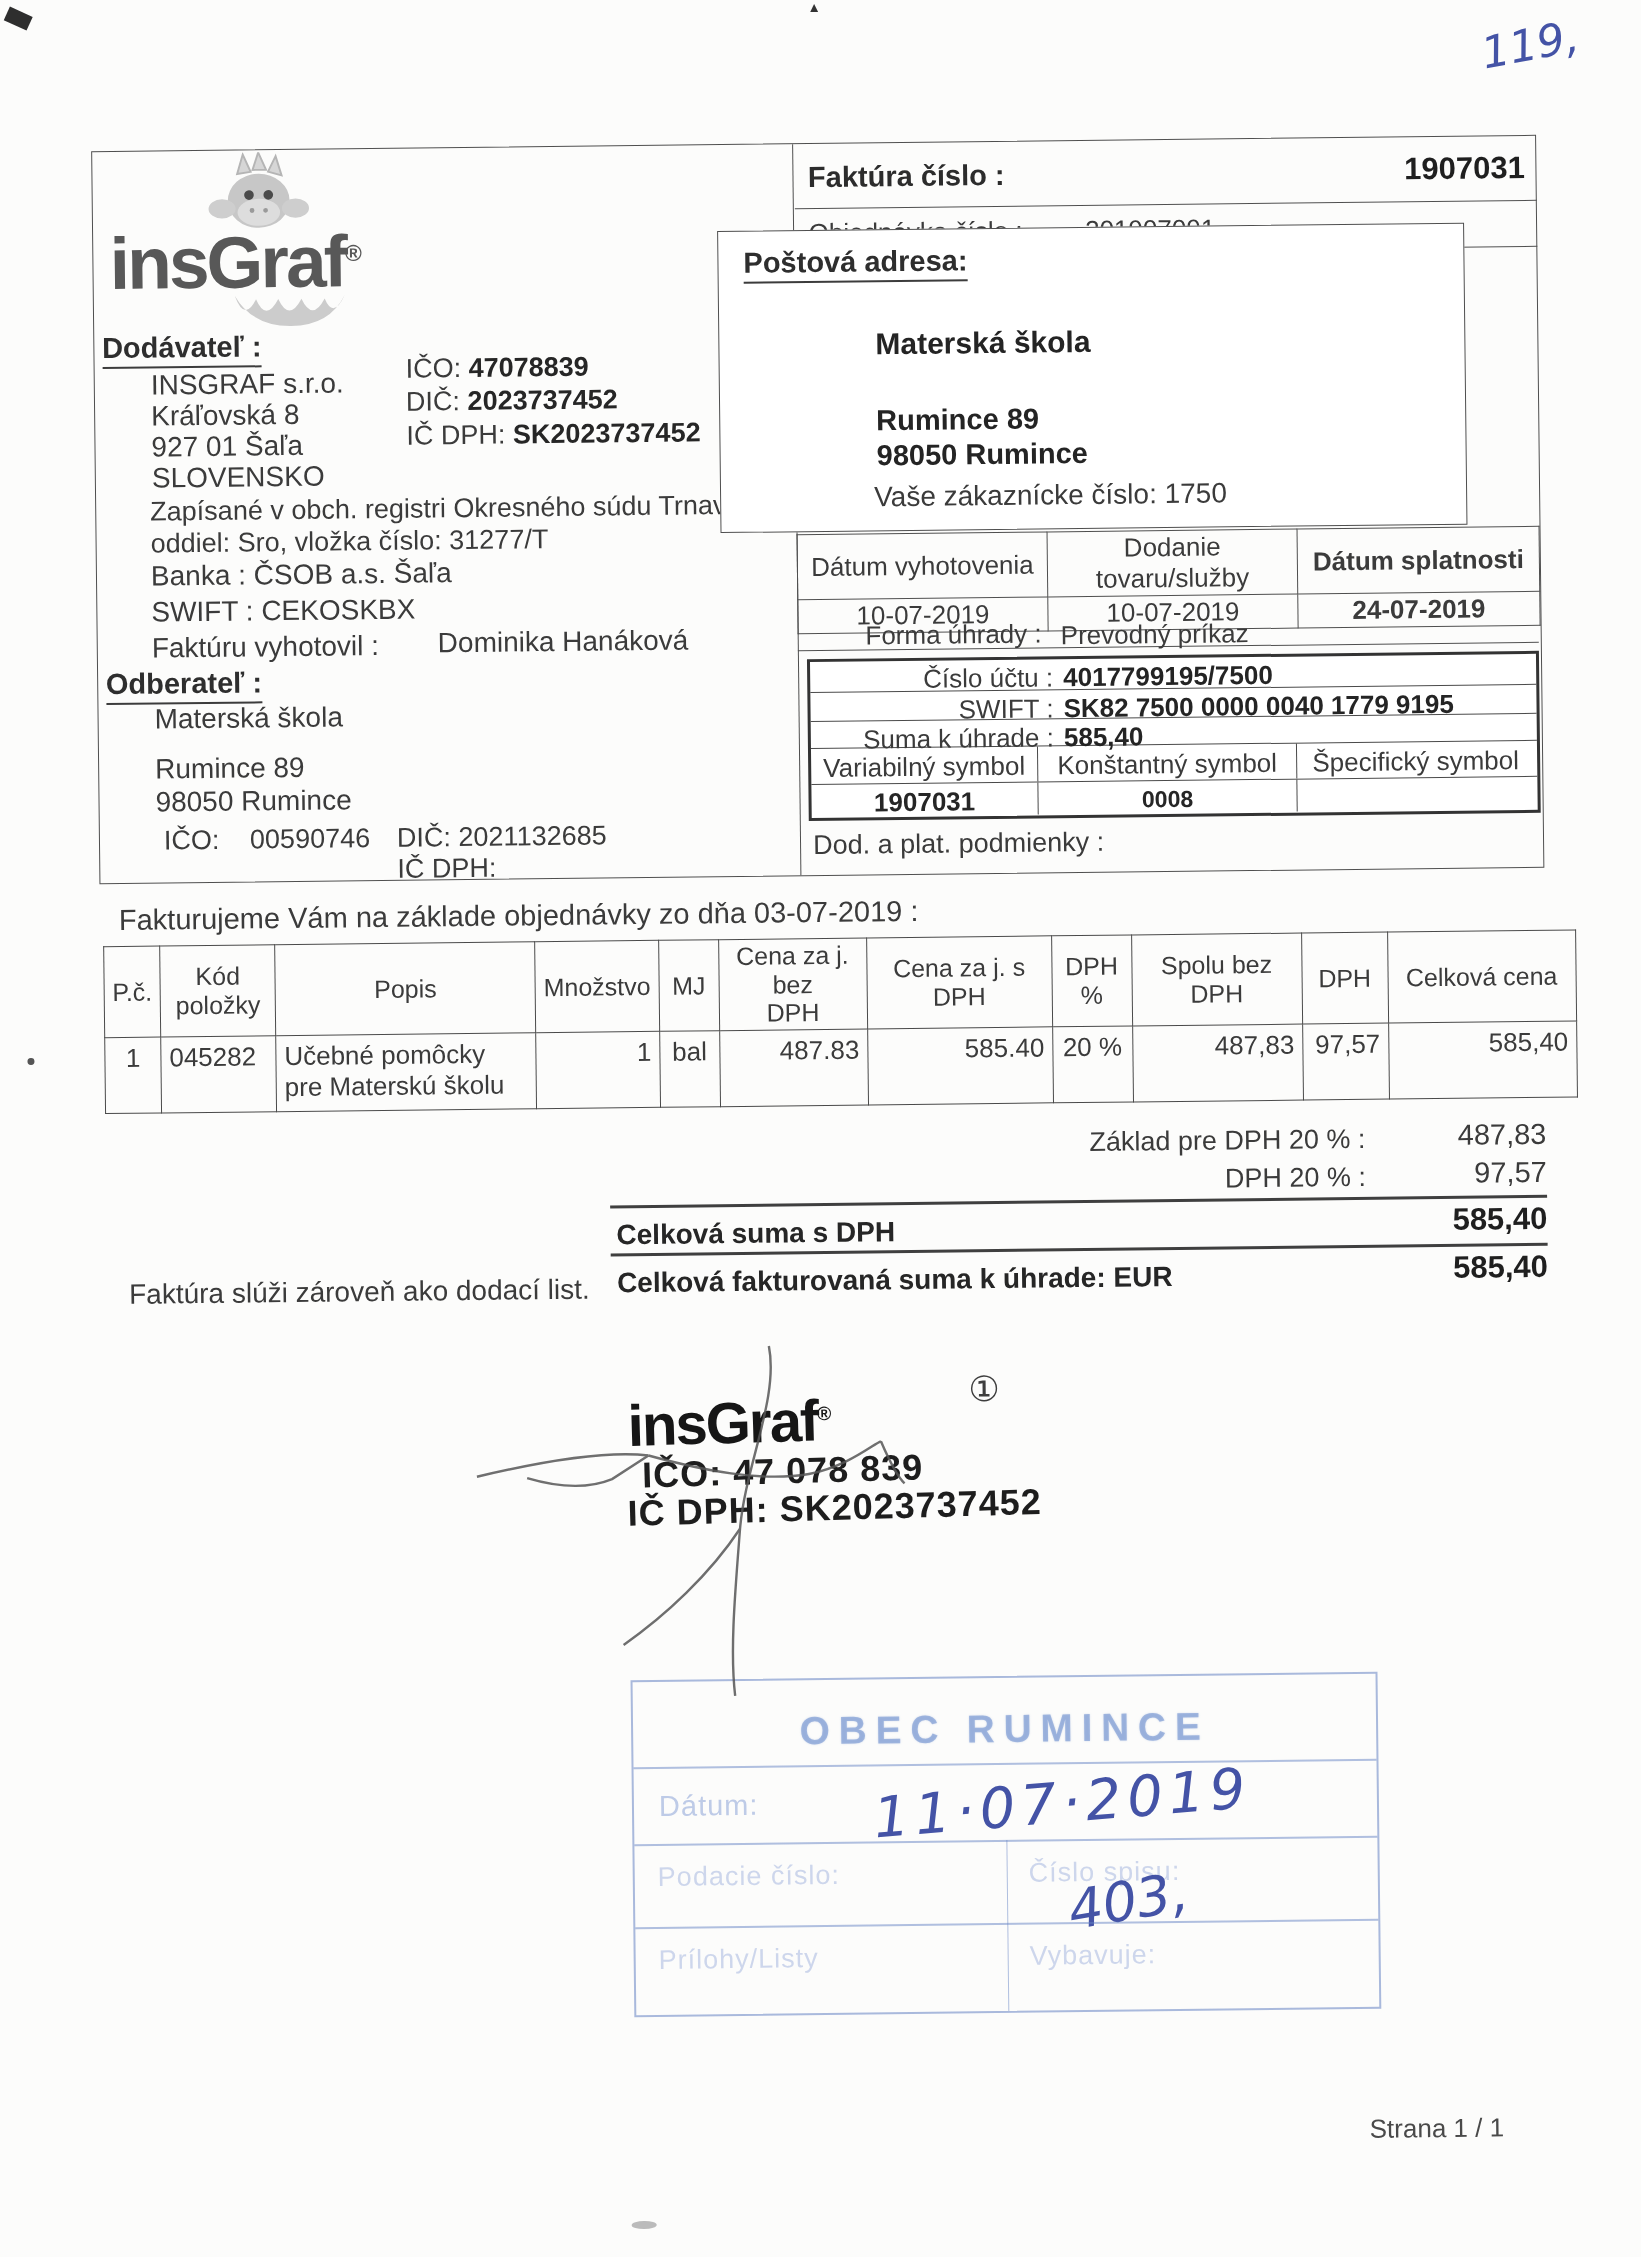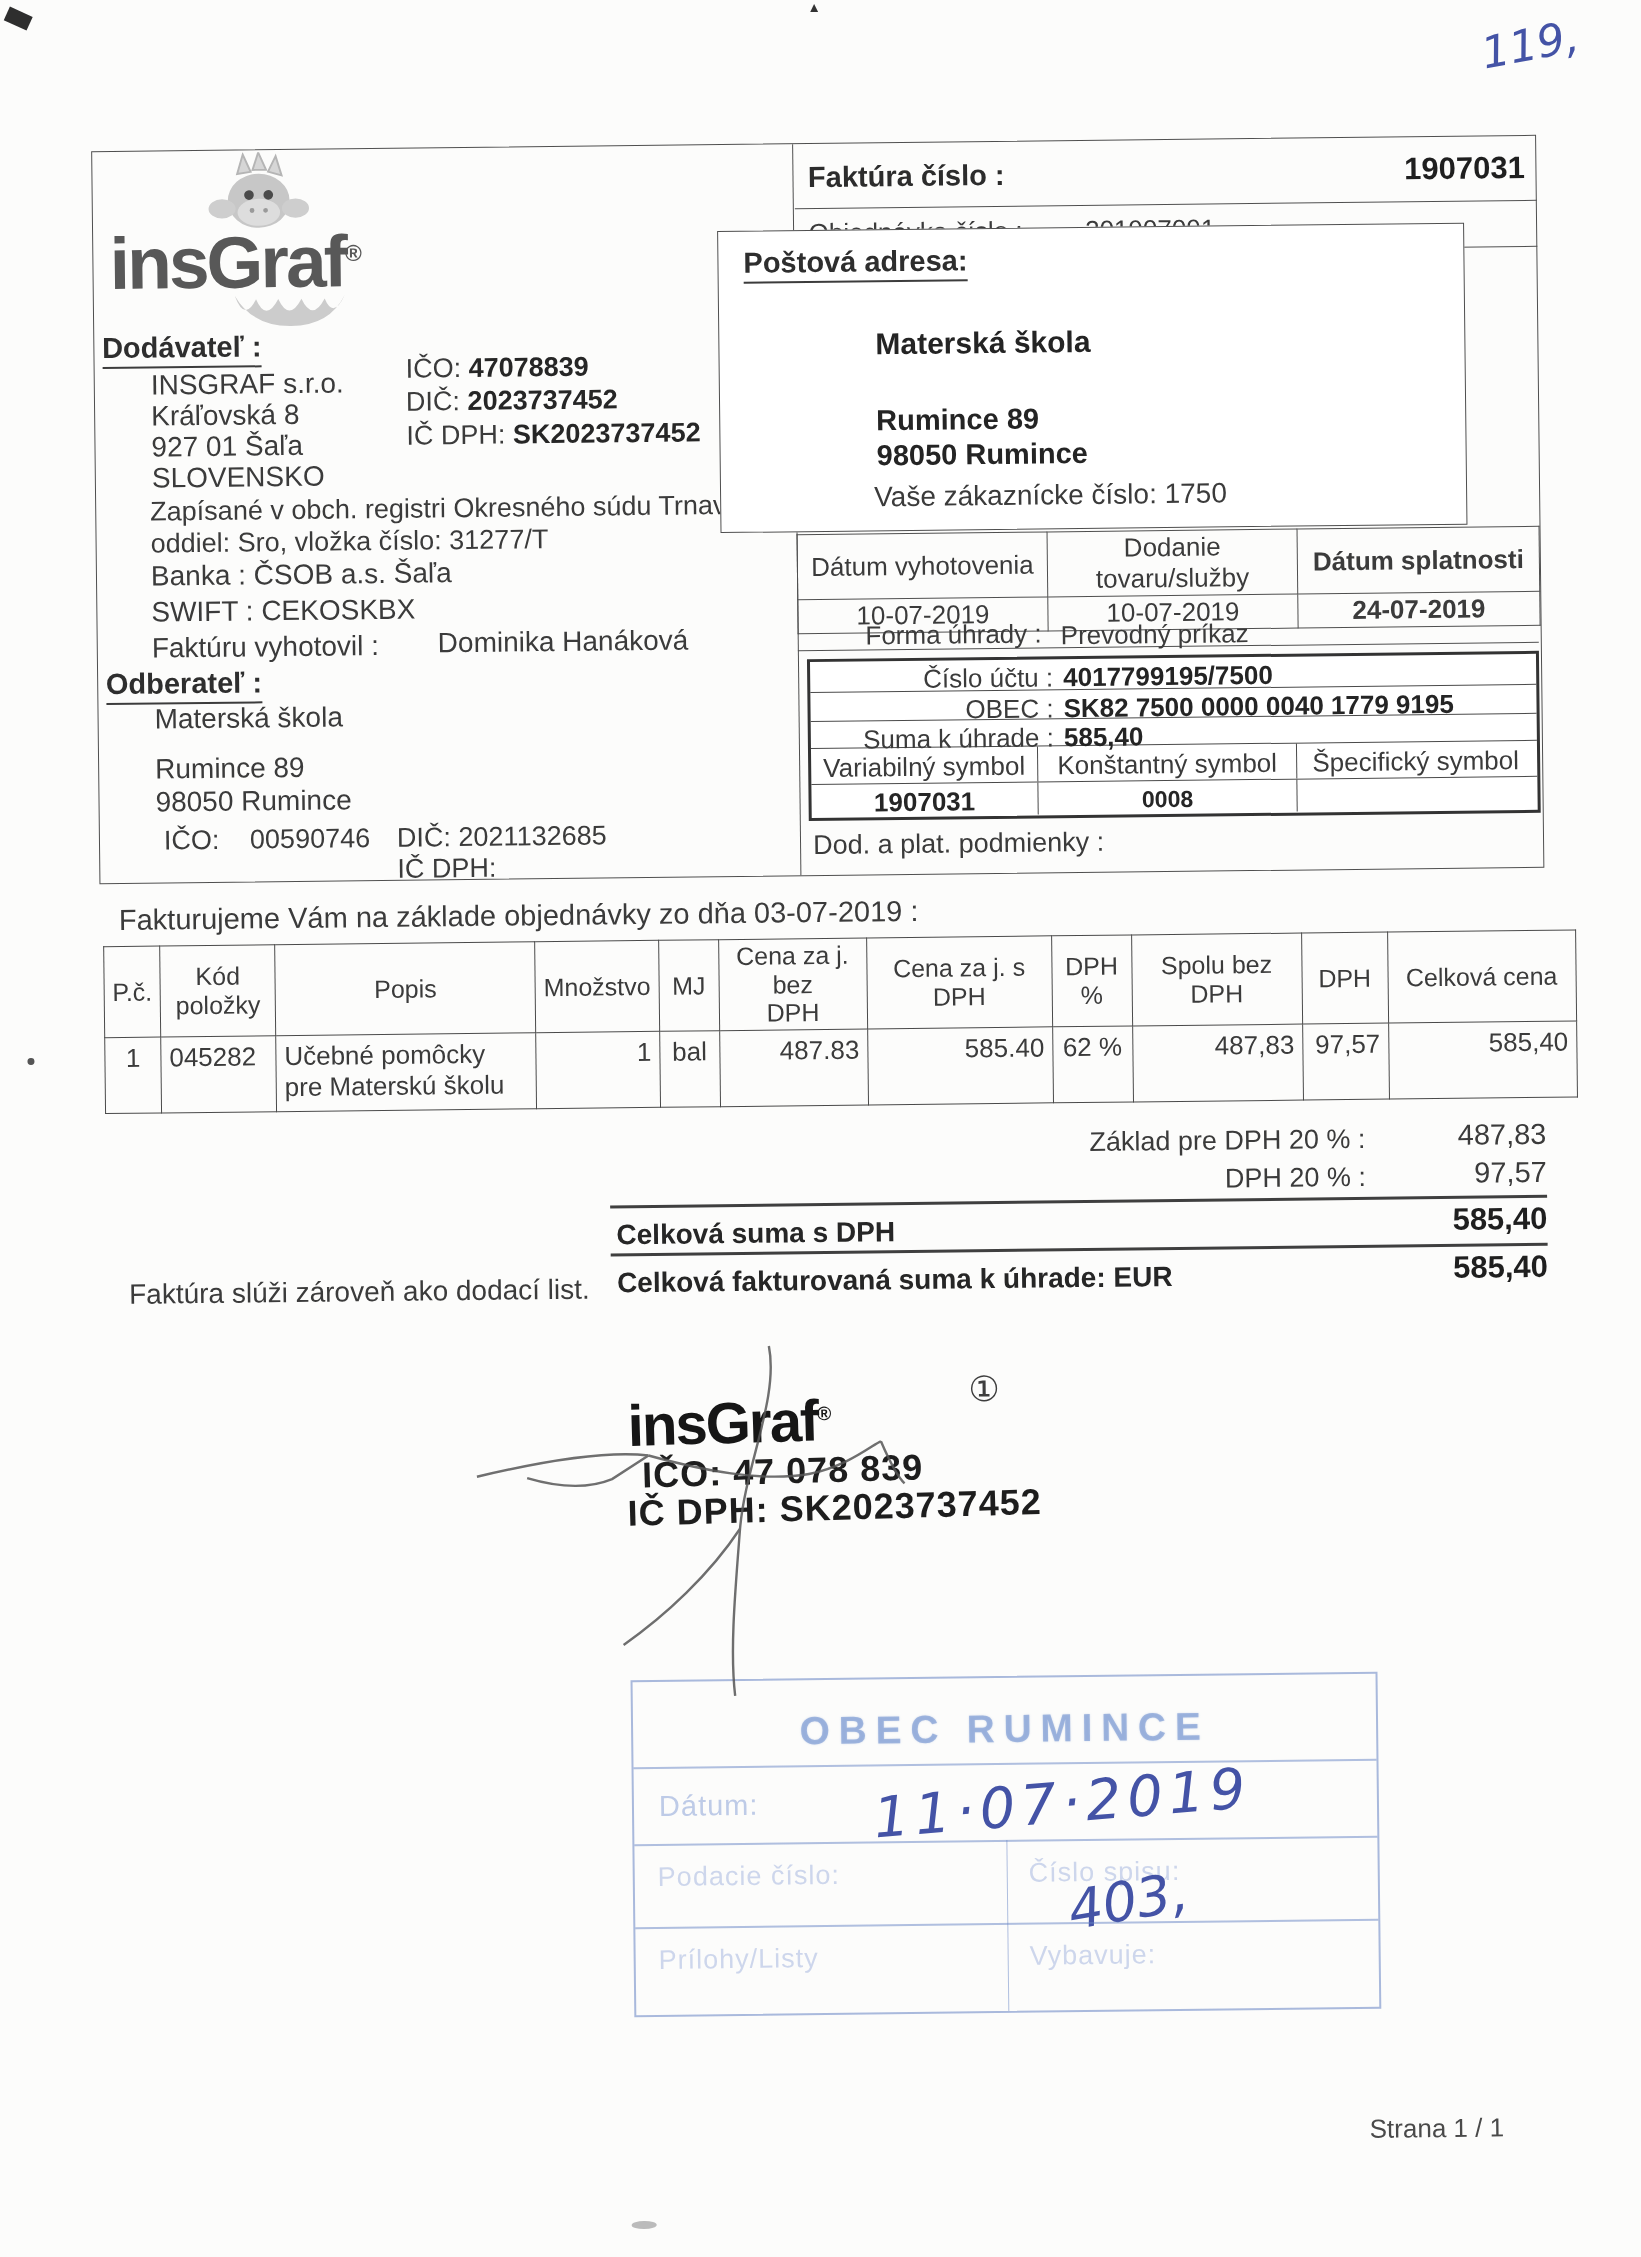--- a/index.html
+++ b/index.html
@@ -185,21 +185,21 @@
     <span class="lab">Forma úhrady :</span>
     <span class="val">Prevodný príkaz</span>
   </div>
 
   <div class="bankbox">
     <div class="bb-r" style="height:30px;">
       <span class="bb-lab">Číslo účtu :</span>
       <span class="bb-val">4017799195/7500</span>
     </div>
     <div class="bb-r" style="height:28px;">
-      <span class="bb-lab">OBEC :</span>
+      <span class="bb-lab">SWIFT :</span>
       <span class="bb-val">SK82 7500 0000 0040 1779 9195</span>
     </div>
     <div class="bb-r" style="height:26px;">
       <span class="bb-lab">Suma k úhrade :</span>
       <span class="bb-val">585,40</span>
     </div>
     <div class="bb-r bb-cells" style="height:35px;">
       <div class="bb-c" style="width:227px;border-right:1.9px solid #4a4a4a;padding-top:3.9px;">Variabilný symbol</div>
       <div class="bb-c" style="width:259px;border-right:1.9px solid #4a4a4a;padding-top:3.9px;">Konštantný symbol</div>
       <div class="bb-c" style="width:237px;padding-top:3.9px;">Špecifický symbol</div>
@@ -245,21 +245,21 @@
       <td>Celková cena</td>
     </tr>
     <tr class="dr">
       <td class="ta-c">1</td>
       <td>045282</td>
       <td>Učebné pomôcky pre Materskú školu</td>
       <td class="ta-r">1</td>
       <td class="ta-c">bal</td>
       <td class="ta-r">487.83</td>
       <td class="ta-r">585.40</td>
-      <td class="ta-c">62 %</td>
+      <td class="ta-c">20 %</td>
       <td class="ta-r">487,83</td>
       <td class="ta-r">97,57</td>
       <td class="ta-r">585,40</td>
     </tr>
   </tbody>
       </table>
 
   <div class="tot-lab" style="left:958px;top:1130px;">Základ pre DPH 20 % :</div>
   <div class="tot-val" style="left:1371px;top:1126px;">487,83</div>
   <div class="tot-lab" style="left:958px;top:1168px;">DPH 20 % :</div>

